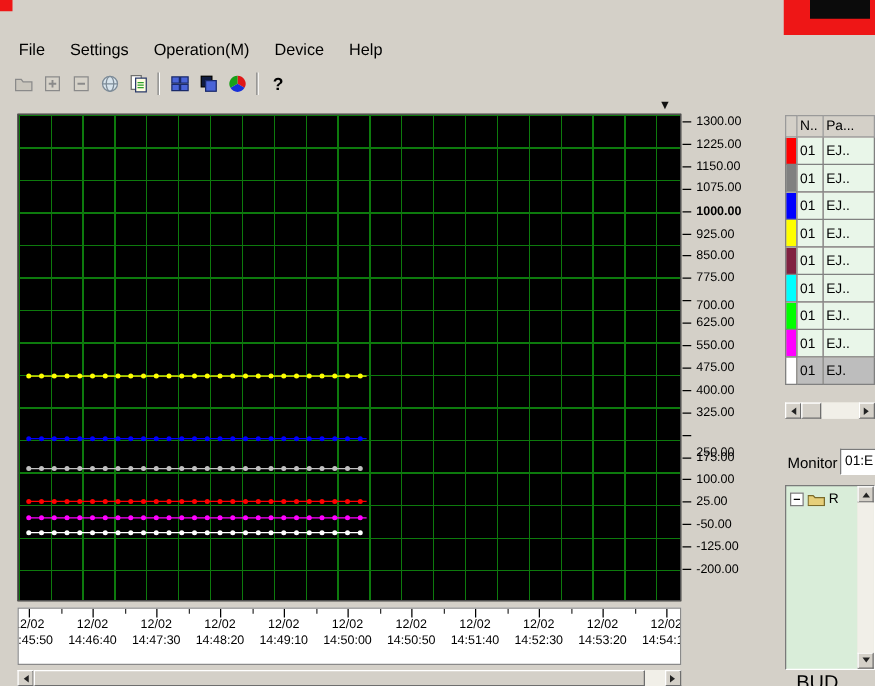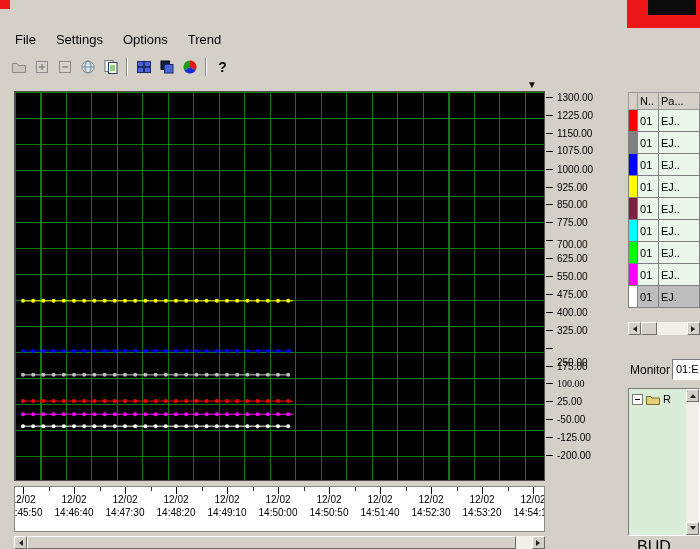--- a/index.html
+++ b/index.html
@@ -87,22 +87,23 @@
 <div id="screen">
 
   <div class="red-tl"></div>
   <div class="red-tr">
     <div class="black-box"></div>
   </div>
 
   <div class="menubar">
       <span class="menu-item">File</span>
       <span class="menu-item">Settings</span>
-      <span class="menu-item">Options</span>
-      <span class="menu-item">Trend</span>
+      <span class="menu-item">Operation(M)</span>
+      <span class="menu-item">Device</span>
+      <span class="menu-item">Help</span>
     </div>
   <div class="toolbar">
       <span class="tool">
         <svg width="16" height="16">
           <path d="M1.5,13.5 v-9 h4.5 l1.5,2 h7 v7 z" fill="#cac6bd" stroke="#8a8a8a"></path>
         </svg>
       </span>
       <span class="tool">
         <svg width="16" height="16">
           <rect x="2.5" y="2.5" width="11" height="11" fill="#d6d2c9" stroke="#8a8a8a"></rect>
@@ -346,21 +347,21 @@
   <div class="yaxis">
       <i class="ytick" style="top: 6px;"></i>
       <span class="ylabel" style="top: 1px;">1300.00</span>
       <i class="ytick" style="top: 23.9px;"></i>
       <span class="ylabel" style="top: 18.9px;">1225.00</span>
       <i class="ytick" style="top: 41.8px;"></i>
       <span class="ylabel" style="top: 36.8px;">1150.00</span>
       <i class="ytick" style="top: 59.7px;"></i>
       <span class="ylabel" style="top: 54px;">1075.00</span>
       <i class="ytick" style="top: 77.6px;"></i>
-      <span class="ylabel" style="top: 72.6px;">1000.00</span>
+      <span class="ylabel" style="top: 72.6px; font-weight: bold;">1000.00</span>
       <i class="ytick" style="top: 95.5px;"></i>
       <span class="ylabel" style="top: 90.5px;">925.00</span>
       <i class="ytick" style="top: 113.4px;"></i>
       <span class="ylabel" style="top: 108.4px;">850.00</span>
       <i class="ytick" style="top: 131.3px;"></i>
       <span class="ylabel" style="top: 126.3px;">775.00</span>
       <i class="ytick" style="top: 149.2px;"></i>
       <span class="ylabel" style="top: 148px;">700.00</span>
       <i class="ytick" style="top: 167.1px;"></i>
       <span class="ylabel" style="top: 162.1px;">625.00</span>
@@ -370,21 +371,21 @@
       <span class="ylabel" style="top: 197.9px;">475.00</span>
       <i class="ytick" style="top: 220.8px;"></i>
       <span class="ylabel" style="top: 215.8px;">400.00</span>
       <i class="ytick" style="top: 238.7px;"></i>
       <span class="ylabel" style="top: 233.7px;">325.00</span>
       <i class="ytick" style="top: 256.6px;"></i>
       <span class="ylabel" style="top: 266px; text-align: right;">250.00</span>
       <i class="ytick" style="top: 274.5px;"></i>
       <span class="ylabel" style="top: 269.5px;">175.00</span>
       <i class="ytick" style="top: 292.4px;"></i>
-      <span class="ylabel" style="top: 287.4px; font-family: Liberation Serif, serif;">100.00</span>
+      <span class="ylabel" style="top: 287.4px;">100.00</span>
       <i class="ytick" style="top: 310.3px;"></i>
       <span class="ylabel" style="top: 305.3px;">25.00</span>
       <i class="ytick" style="top: 328.2px;"></i>
       <span class="ylabel" style="top: 323.2px;">-50.00</span>
       <i class="ytick" style="top: 346.1px;"></i>
       <span class="ylabel" style="top: 341.1px;">-125.00</span>
       <i class="ytick" style="top: 364px;"></i>
       <span class="ylabel" style="top: 359px;">-200.00</span>
     </div>
   <div class="xaxis">

